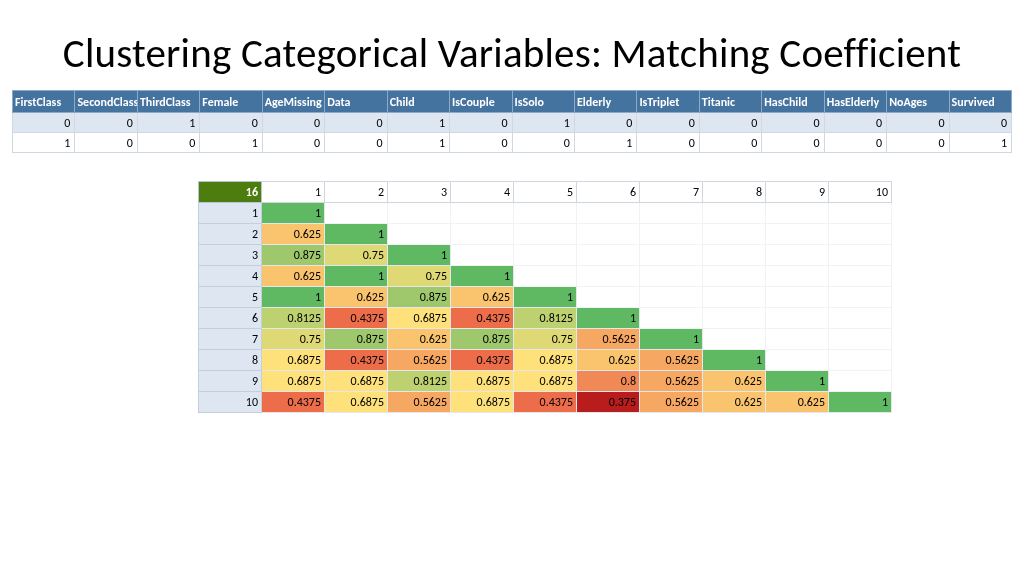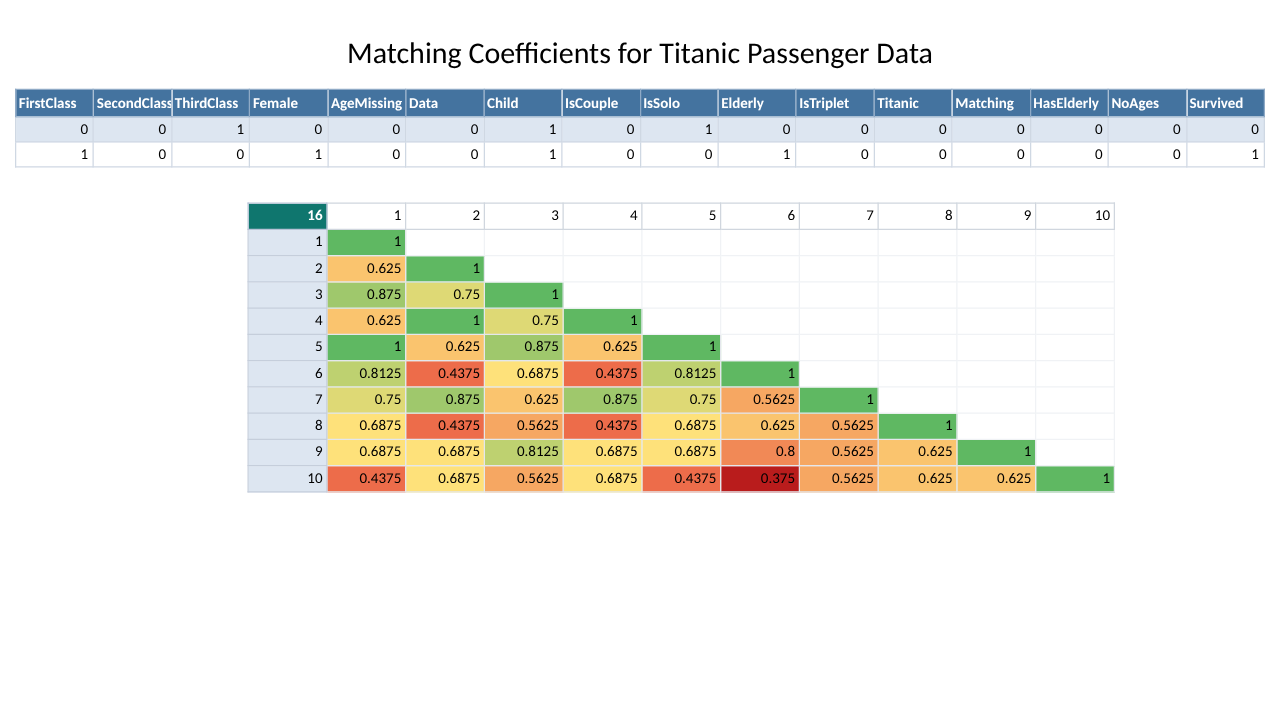--- a/index.html
+++ b/index.html
@@ -71,21 +71,21 @@
     width: 640px;
     margin-left: 192px;
   }
   table.matrix {
     border-collapse: collapse;
     width: 100%;
     table-layout: fixed;
     font-size: 12px;
   }
   table.matrix th.corner {
-    background: #0f766e;
+    background: #4d7c0f;
     color: #fff;
     font-weight: 700;
     text-align: right;
     padding-right: 3px;
     border: 1px solid #b7c3d6;
     height: 18px;
     width: 58px;
   }
   table.matrix th.col {
     background: #fff;
@@ -117,39 +117,39 @@
   table.matrix td.empty {
     background: #fff;
     border: 1px solid #f0f2f5;
   }
 </style>
 </head>
 <body>
 
 <div class="page">
 
-  <div class="subtitle">Matching Coefficients for Titanic Passenger Data</div>
+  <div class="title">Clustering Categorical Variables: Matching Coefficient</div>
 
   <div class="sample-wrap">
     <table class="sample">
       <thead>
         <tr id="sample-head-row">
             <th>FirstClass</th>
             <th>SecondClass</th>
             <th>ThirdClass</th>
             <th>Female</th>
             <th>AgeMissing</th>
             <th>Data</th>
             <th>Child</th>
             <th>IsCouple</th>
             <th>IsSolo</th>
             <th>Elderly</th>
             <th>IsTriplet</th>
             <th>Titanic</th>
-            <th>Matching</th>
+            <th>HasChild</th>
             <th>HasElderly</th>
             <th>NoAges</th>
             <th>Survived</th>
           </tr>
       </thead>
       <tbody id="sample-body">
           <tr class="band">
             <td>0</td>
             <td>0</td>
             <td>1</td>

